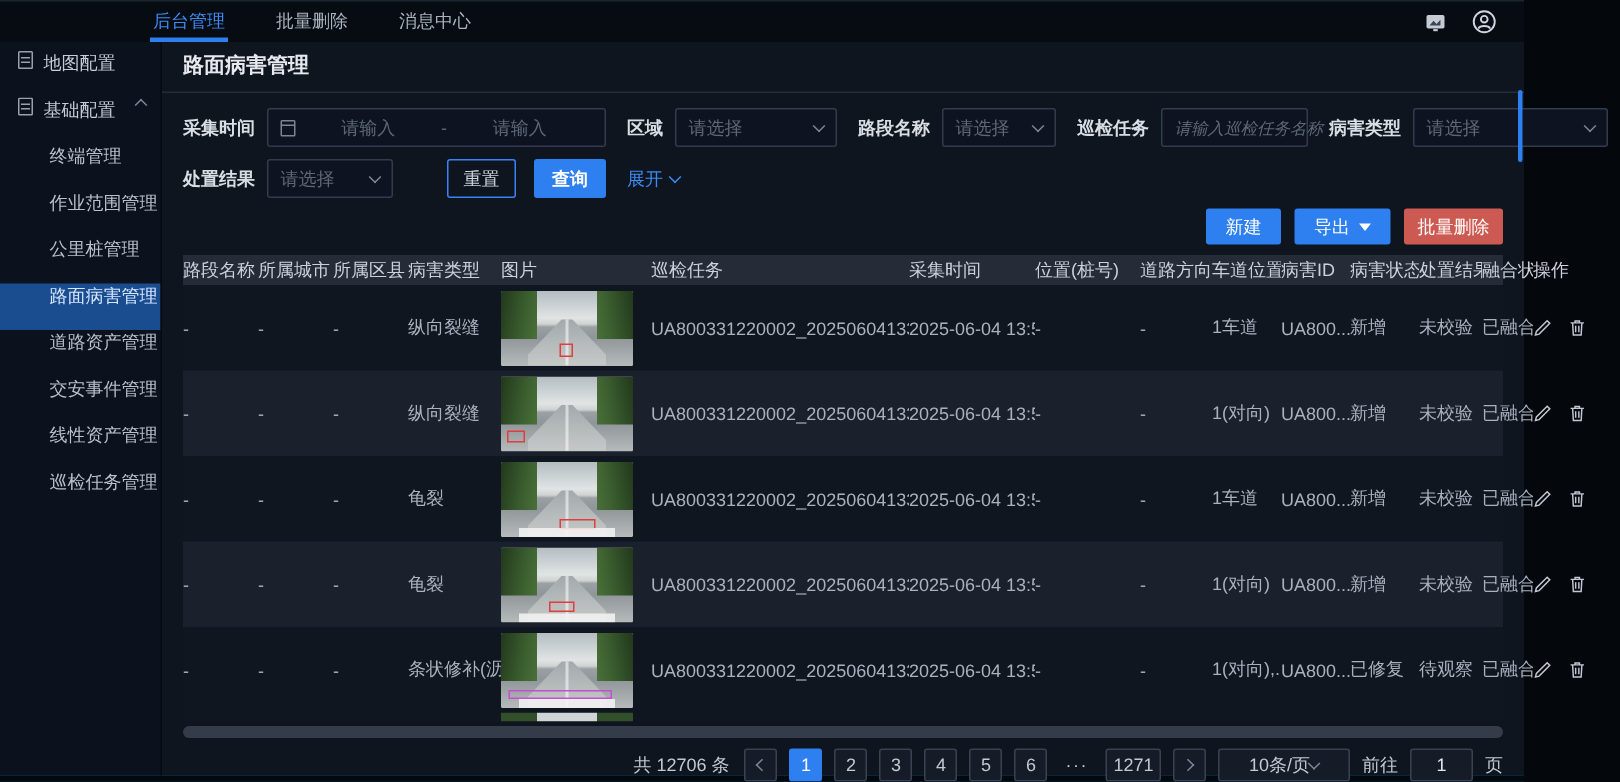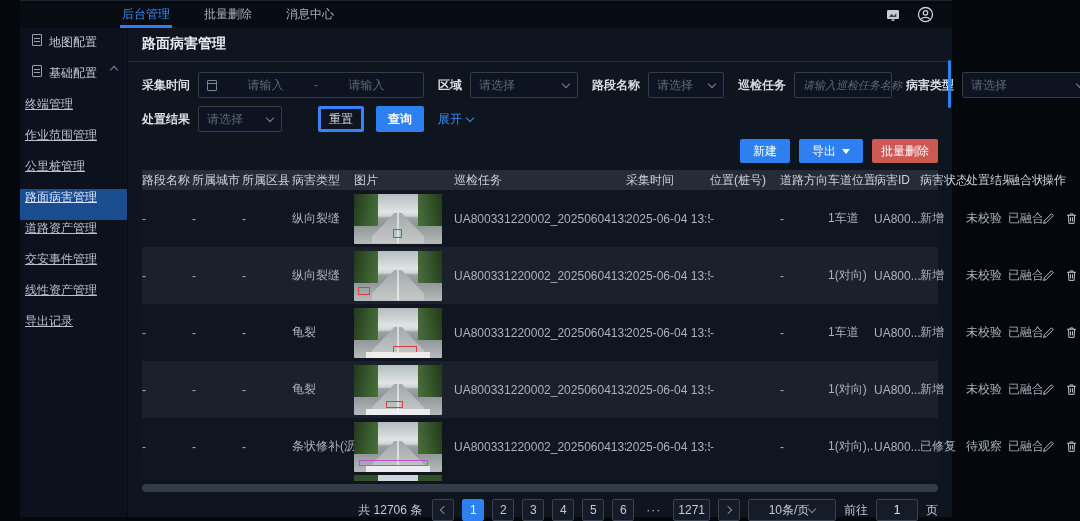--- a/index.html
+++ b/index.html
@@ -1,38 +1,38 @@
 <!DOCTYPE html>
 <html><head>
 <meta charset="utf-8">
 <style>
   html,body{margin:0;padding:0;background:#04070c;}
   *{box-sizing:border-box;}
   body{width:1080px;height:521px;overflow:hidden;font-family:"Liberation Sans","DejaVu Sans",sans-serif;font-size:12px;-webkit-font-smoothing:antialiased;}
-  .app{width:932px;height:521px;display:flex;flex-direction:column;background:#0369a1;margin-left:20px;}
+  .app{width:1016px;height:521px;display:flex;flex-direction:column;background:#0369a1;}
 
   
   .topbar{height:28px;background:#070b12;display:flex;align-items:center;flex:none;border-top:1px solid #1b2430;}
   .tabs{display:flex;margin-left:100px;height:100%;}
   .tab{height:100%;display:flex;align-items:center;padding:0 2px;margin-right:30px;color:#aab2bf;cursor:pointer;position:relative;}
   .tab.active{color:#3b8bf5;}
   .tab.active::after{content:"";position:absolute;left:0;right:0;bottom:0;height:3px;background:#2e7ff0;}
   .top-icons{margin-left:auto;display:flex;align-items:center;gap:14px;padding-right:18px;}
   .top-icons .ticon{display:flex;align-items:center;justify-content:center;width:18px;height:18px;cursor:pointer;}
 
   
   .body{flex:1;display:flex;position:relative;min-height:0;}
   .vscroll-thumb{position:absolute;right:1px;top:32px;width:3px;height:48px;background:#2e7ff0;border-radius:2px;z-index:9;}
   .bottom-strip{height:4px;background:#05080d;flex:none;}
 
   
   .sidebar{width:108px;background:#0c121d;flex:none;padding-top:6px;border-right:1px solid #060a10;overflow:hidden;}
   .sb-item{height:31px;display:flex;align-items:flex-start;color:#b9c0cb;cursor:pointer;white-space:nowrap;overflow:hidden;}
   .sb-item.top,.sb-item.group{padding-left:12px;color:#c6ccd6;}
-  .sb-item.child{padding-left:5px;text-decoration:underline;}
+  .sb-item.child{padding-left:33px;}
   .sb-item.active{background:#1a4d8f;color:#d6e6ff;}
   .doc-icon{width:10px;height:12px;border:1px solid #99a1ad;border-radius:1px;margin-right:7px;flex:none;
     background-image:linear-gradient(#99a1ad,#99a1ad),linear-gradient(#99a1ad,#99a1ad);
     background-size:6px 1px,6px 1px;background-position:1px 3px,1px 6px;background-repeat:no-repeat;}
   .chev{width:6px;height:6px;border:solid #7e8796;border-width:1.5px 1.5px 0 0;display:inline-block;flex:none;}
   .chev.up{transform:rotate(-45deg);margin:2px 10px 0 auto;}
   .chev.down{transform:rotate(135deg);margin-bottom:3px;}
   .chev.blue{border-color:#3b8bf5;}
   .chev.left{transform:rotate(-135deg);margin-left:2px;}
   .chev.right{transform:rotate(45deg);margin-right:2px;}
@@ -51,21 +51,21 @@
   .ctl{height:26px;background:#0d1320;border:1px solid #323c4c;border-radius:2px;display:flex;align-items:center;color:#5d6777;padding:0 8px;cursor:pointer;}
   .date-range{width:226px;justify-content:space-between;}
   .cal-icon{width:10px;height:11px;border:1px solid #7c8594;border-radius:1px;flex:none;
     background-image:linear-gradient(#7c8594,#7c8594);background-size:8px 1px;background-position:0 2px;background-repeat:no-repeat;}
   .sel-region{width:108px;justify-content:space-between;}
   .sel-road{width:76px;justify-content:space-between;}
   .inp-task{width:98px;font-size:11px;font-style:italic;}
   .sel-type{width:130px;justify-content:space-between;}
   .sel-result{width:84px;justify-content:space-between;}
   .btn{height:26px;border-radius:2px;display:flex;align-items:center;justify-content:center;cursor:pointer;}
-  .btn-reset{width:46px;border:3px solid #3b82f6;color:#cfd4dc;margin-left:22px;background:transparent;}
+  .btn-reset{width:46px;border:1px solid #3b82f6;color:#cfd4dc;margin-left:22px;background:transparent;}
   .btn-query{width:48px;background:#2e7ff0;color:#fff;margin-left:12px;font-weight:bold;}
   .link-expand{color:#3b8bf5;display:flex;align-items:center;gap:5px;margin-left:14px;cursor:pointer;}
 
   
   .actions-row{display:flex;justify-content:flex-end;align-items:center;gap:9px;margin-top:7px;}
   .btn-sm{height:24px;border-radius:2px;color:#fff;display:flex;align-items:center;justify-content:center;padding:0 13px;cursor:pointer;}
   .btn-blue{background:#2e7ff0;font-family:Liberation Serif, serif;}
   .btn-red{background:#cd5a52;padding:0 9px;}
   .caret-down{width:0;height:0;border-left:4px solid transparent;border-right:4px solid transparent;border-top:5px solid #fff;margin-left:6px;}
 
@@ -169,21 +169,21 @@
         <div class="sb-item child">
           <span>道路资产管理</span>
         </div>
         <div class="sb-item child">
           <span>交安事件管理</span>
         </div>
         <div class="sb-item child">
           <span>线性资产管理</span>
         </div>
         <div class="sb-item child">
-          <span>导出记录</span>
+          <span>巡检任务管理</span>
         </div>
       </aside>
 
     <main class="main">
       <div class="page-header">
         <span class="page-title">路面病害管理</span>
       </div>
 
       <div class="filters">
         <div class="f-row">

